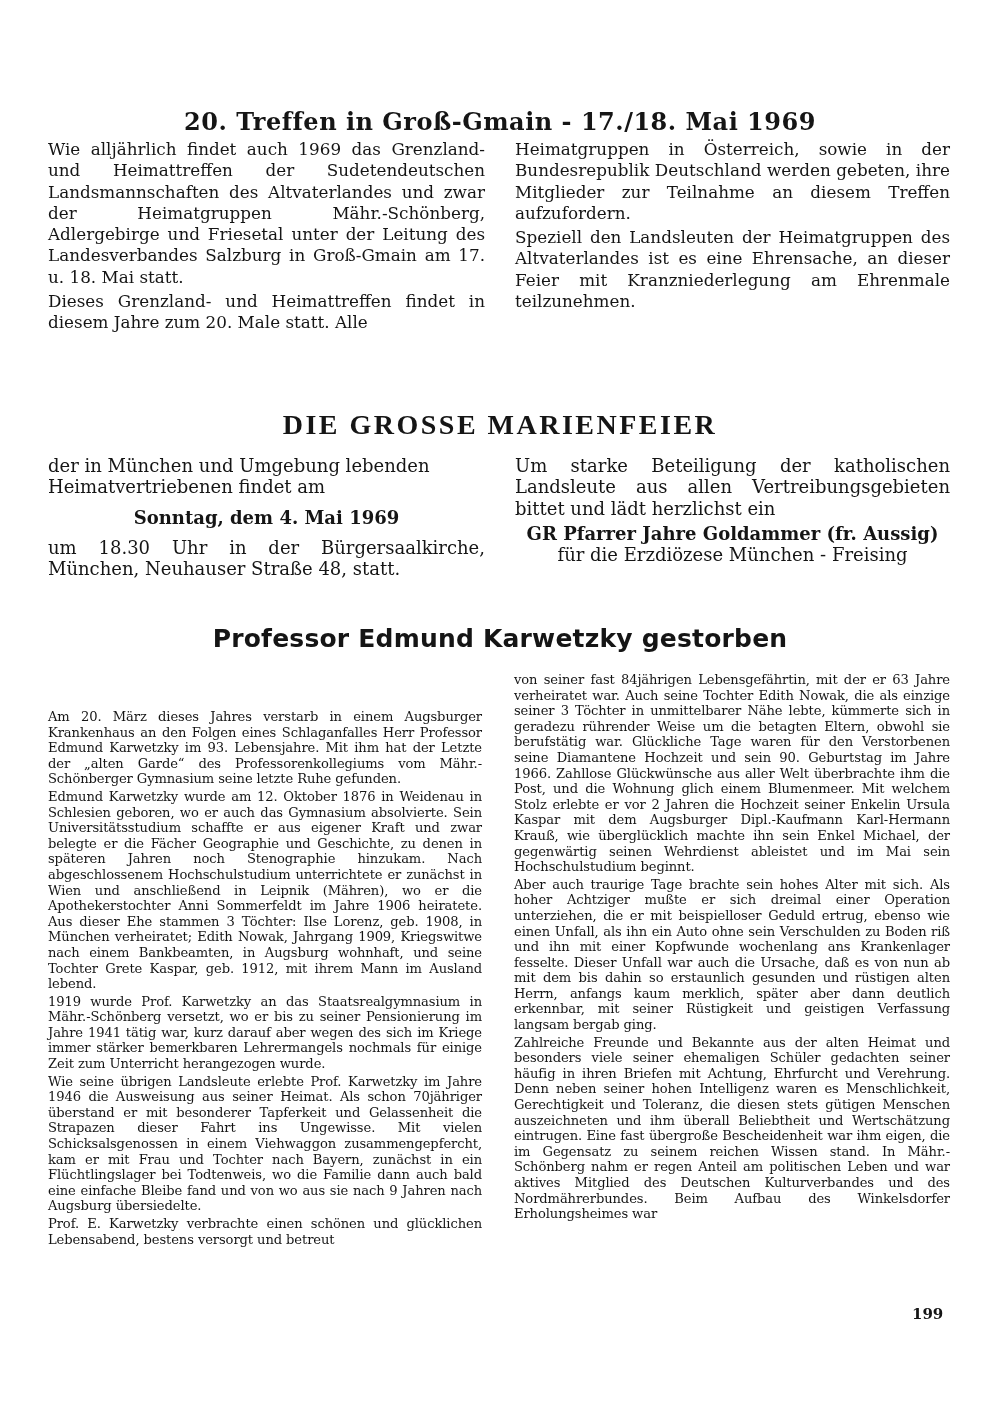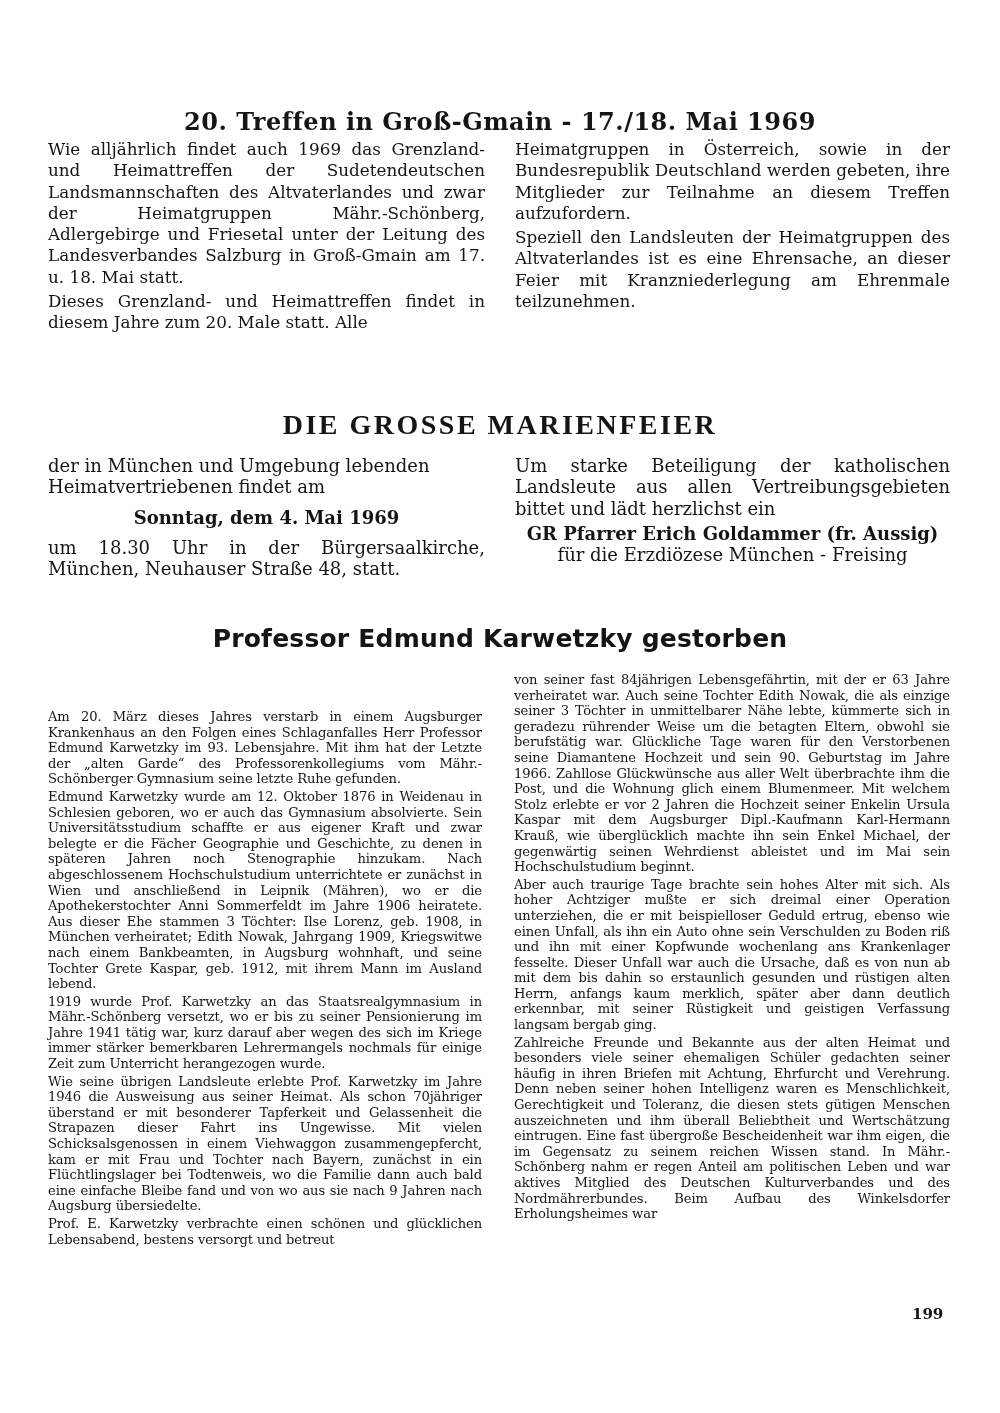--- a/index.html
+++ b/index.html
@@ -54,21 +54,21 @@
   </div>
 
   <div class="h1 h-caps">DIE GROSSE MARIENFEIER</div>
   <div class="col a2 left">
     <p style="text-align:left;">der in München und Umgebung lebenden Heimatvertriebenen findet am</p>
     <p class="date">Sonntag, dem 4. Mai 1969</p>
     <p>um 18.30 Uhr in der Bürgersaalkirche, München, Neuhauser Straße 48, statt.</p>
   </div>
   <div class="col a2 right">
     <p>Um starke Beteiligung der katholischen Landsleute aus allen Vertreibungsgebieten bittet und lädt herzlichst ein</p>
-    <p class="sign-name">GR Pfarrer Erich Goldammer (fr. Aussig)</p>
+    <p class="sign-name">GR Pfarrer Jahre Goldammer (fr. Aussig)</p>
     <p class="center">für die Erzdiözese München - Freising</p>
   </div>
 
   <div class="h1 h-sans">Professor Edmund Karwetzky gestorben</div>
   <div class="col a3 left">
     <p>Am 20. März dieses Jahres verstarb in einem Augsburger Krankenhaus an den Folgen eines Schlaganfalles Herr Professor Edmund Karwetzky im 93. Lebensjahre. Mit ihm hat der Letzte der „alten Garde“ des Professorenkollegiums vom Mähr.-Schönberger Gymnasium seine letzte Ruhe gefunden.</p>
     <p>Edmund Karwetzky wurde am 12. Oktober 1876 in Weidenau in Schlesien geboren, wo er auch das Gymnasium absolvierte. Sein Universitätsstudium schaffte er aus eigener Kraft und zwar belegte er die Fächer Geographie und Geschichte, zu denen in späteren Jahren noch Stenographie hinzukam. Nach abgeschlossenem Hochschulstudium unterrichtete er zunächst in Wien und anschließend in Leipnik (Mähren), wo er die Apothekerstochter Anni Sommerfeldt im Jahre 1906 heiratete. Aus dieser Ehe stammen 3 Töchter: Ilse Lorenz, geb. 1908, in München verheiratet; Edith Nowak, Jahrgang 1909, Kriegswitwe nach einem Bankbeamten, in Augsburg wohnhaft, und seine Tochter Grete Kaspar, geb. 1912, mit ihrem Mann im Ausland lebend.</p>
     <p>1919 wurde Prof. Karwetzky an das Staatsrealgymnasium in Mähr.-Schönberg versetzt, wo er bis zu seiner Pensionierung im Jahre 1941 tätig war, kurz darauf aber wegen des sich im Kriege immer stärker bemerkbaren Lehrermangels nochmals für einige Zeit zum Unterricht herangezogen wurde.</p>
     <p>Wie seine übrigen Landsleute erlebte Prof. Karwetzky im Jahre 1946 die Ausweisung aus seiner Heimat. Als schon 70jähriger überstand er mit besonderer Tapferkeit und Gelassenheit die Strapazen dieser Fahrt ins Ungewisse. Mit vielen Schicksalsgenossen in einem Viehwaggon zusammengepfercht, kam er mit Frau und Tochter nach Bayern, zunächst in ein Flüchtlingslager bei Todtenweis, wo die Familie dann auch bald eine einfache Bleibe fand und von wo aus sie nach 9 Jahren nach Augsburg übersiedelte.</p>
     <p>Prof. E. Karwetzky verbrachte einen schönen und glücklichen Lebensabend, bestens versorgt und betreut</p>

